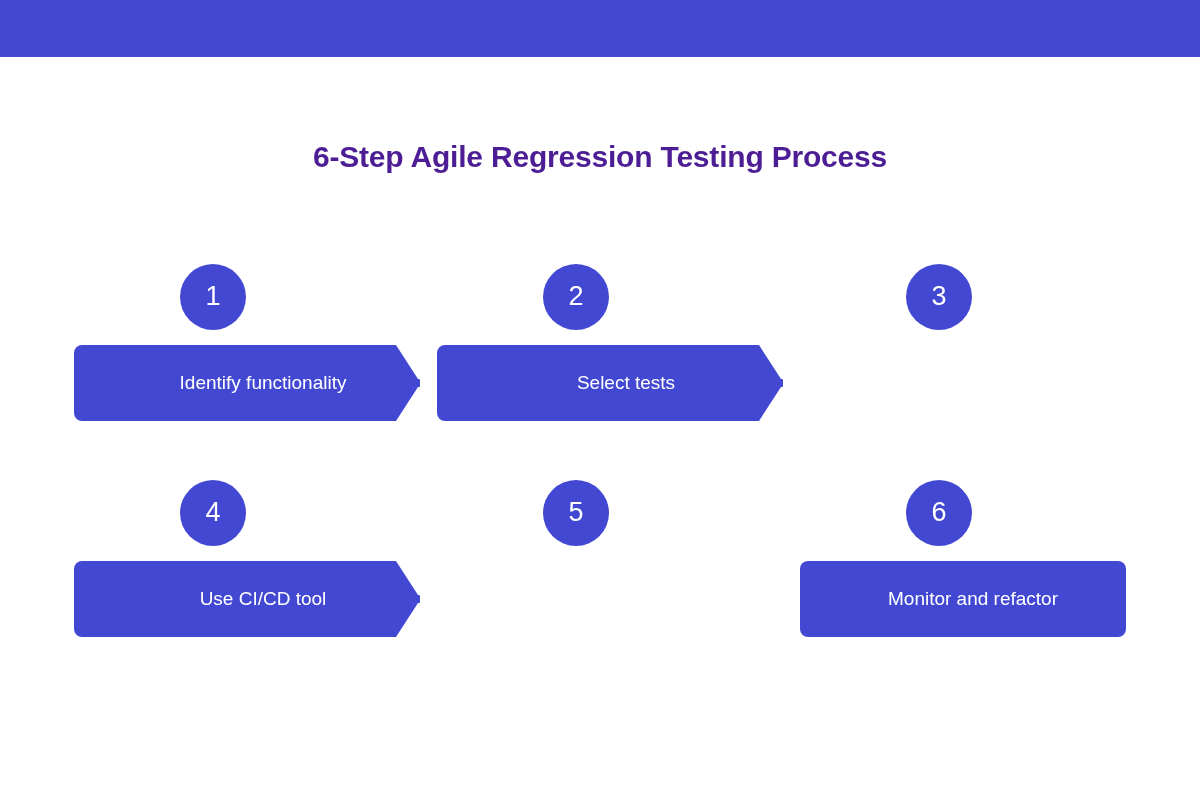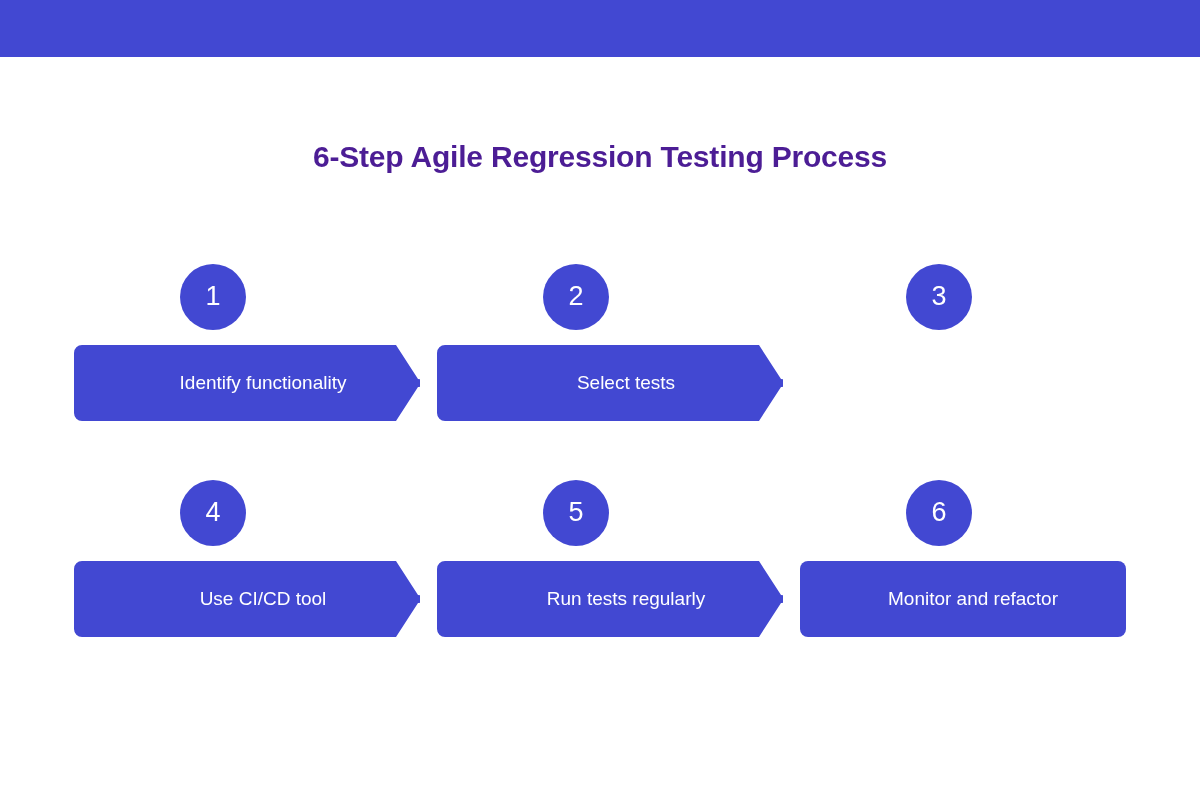--- a/index.html
+++ b/index.html
@@ -177,28 +177,20 @@
         </svg>
       </div>
       <div class="step-label">Use CI/CD tool</div>
     </div>
   </div>
 
   <div class="step-cell col-2 row-2">
     <div class="step-badge">
       <span>5</span>
     </div>
-    <div class="step-shape">
-      <div class="shape-bg">
-        <svg viewBox="0 0 346 76" xmlns="http://www.w3.org/2000/svg">
-          <path d="M8 0 H322 L344 34 a4 4 0 0 1 0 8 L322 76 H8 a8 8 0 0 1 -8 -8 V8 a8 8 0 0 1 8 -8 Z" fill="#4248d2"></path>
-        </svg>
-      </div>
-      <div class="step-label">Run tests regularly</div>
-    </div>
   </div>
 
   <div class="step-cell col-3 row-2">
     <div class="step-badge">
       <span>6</span>
     </div>
     <div class="step-shape terminal">
       <div class="shape-bg">
         <svg viewBox="0 0 346 76" xmlns="http://www.w3.org/2000/svg">
           <rect x="0" y="0" width="326" height="76" rx="8" ry="8" fill="#4248d2"></rect>

